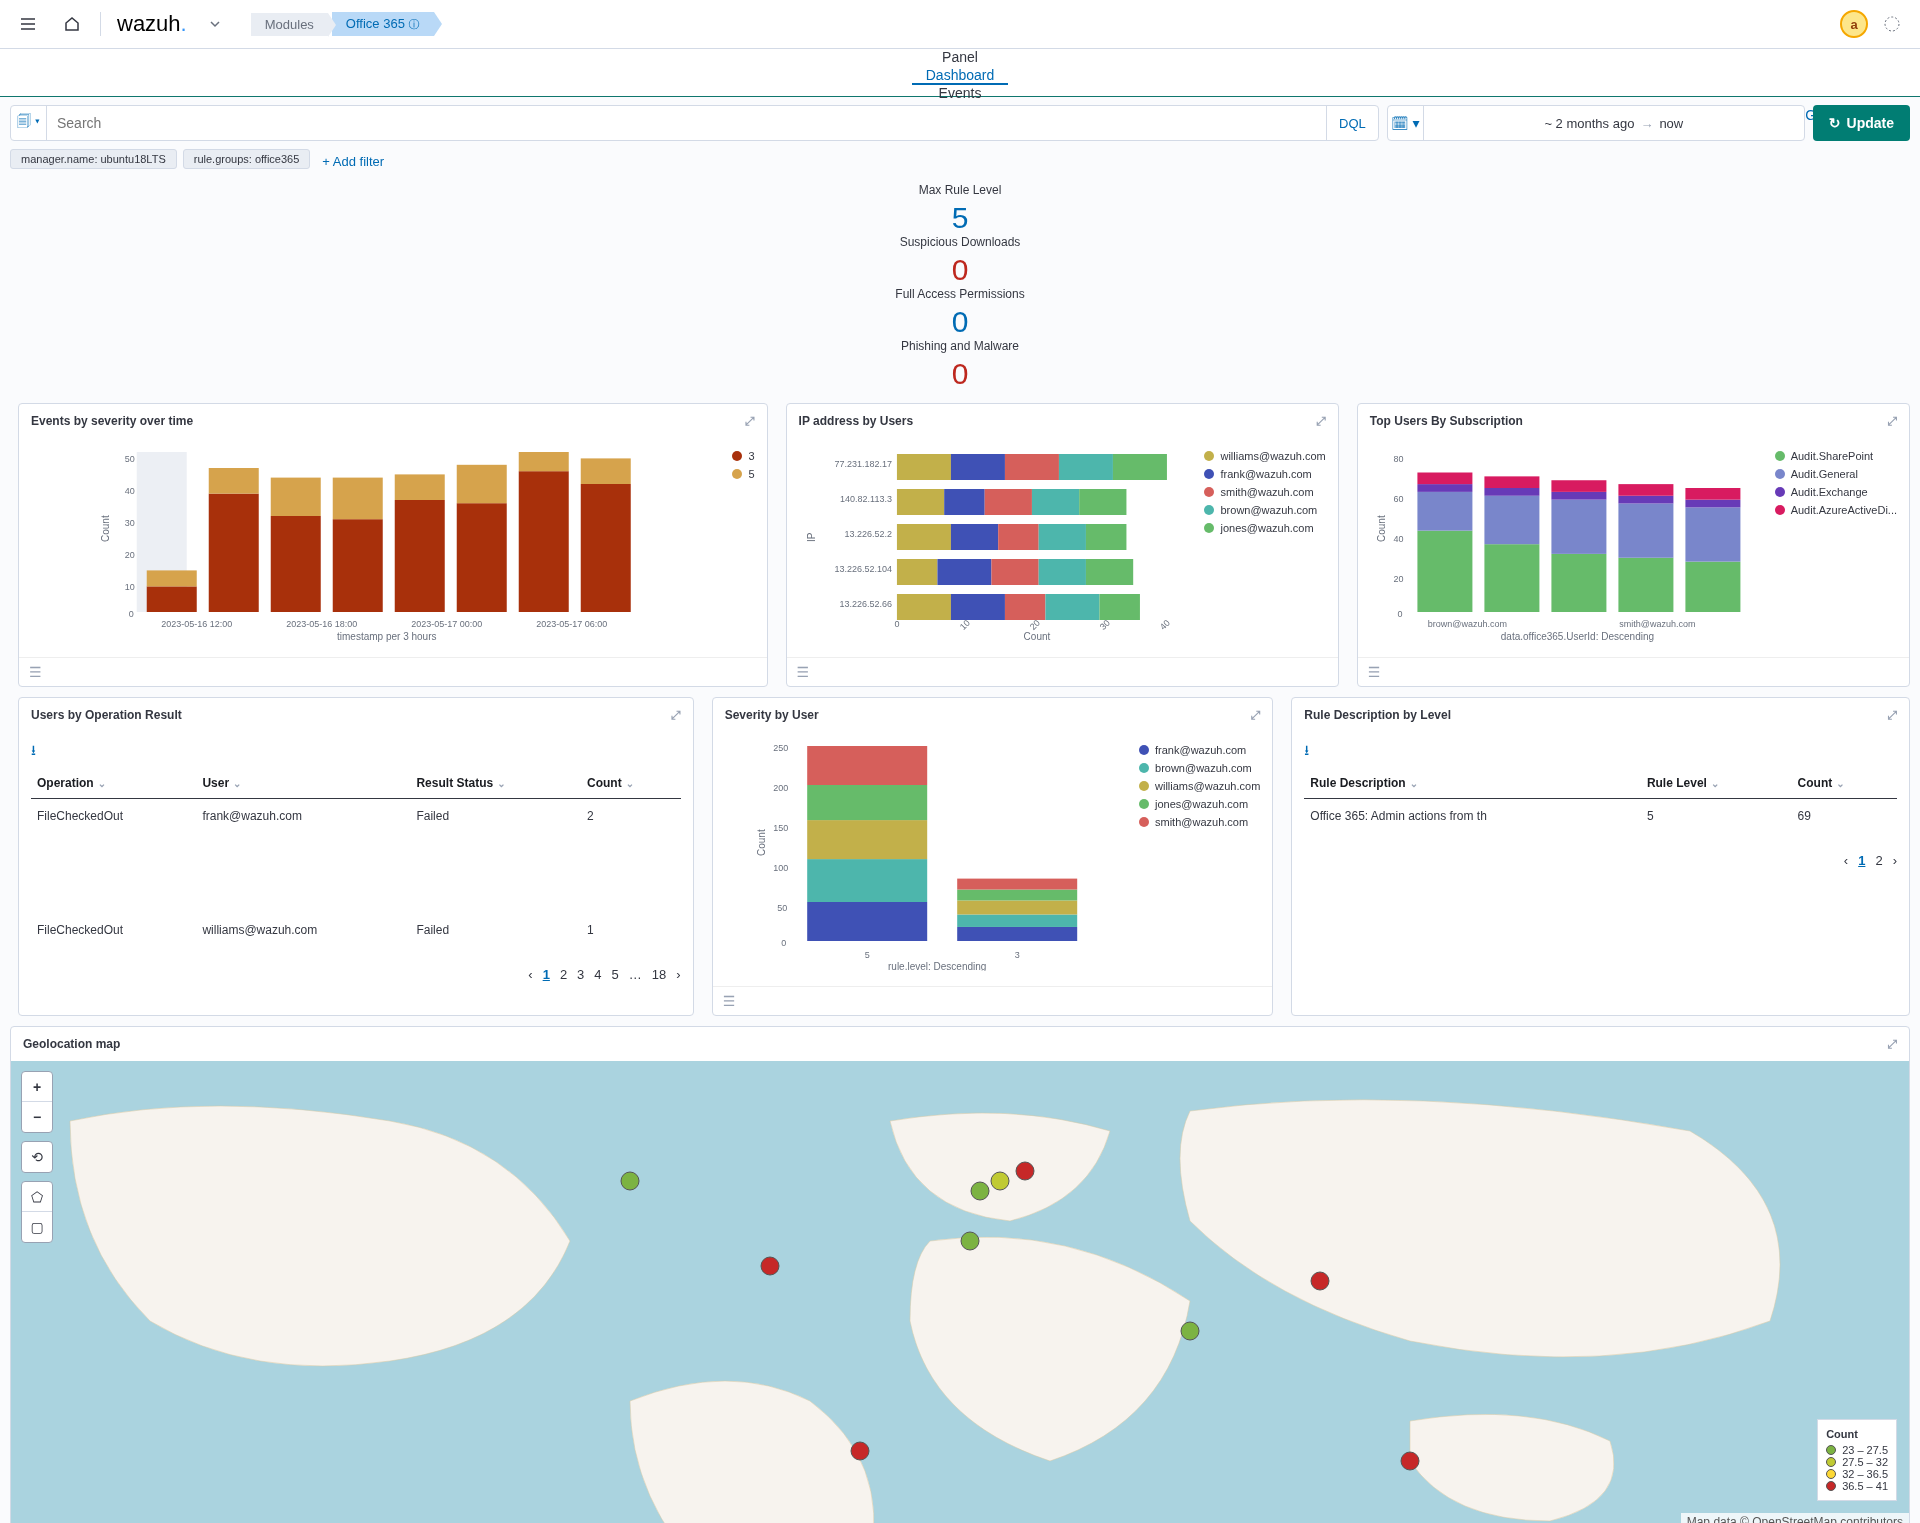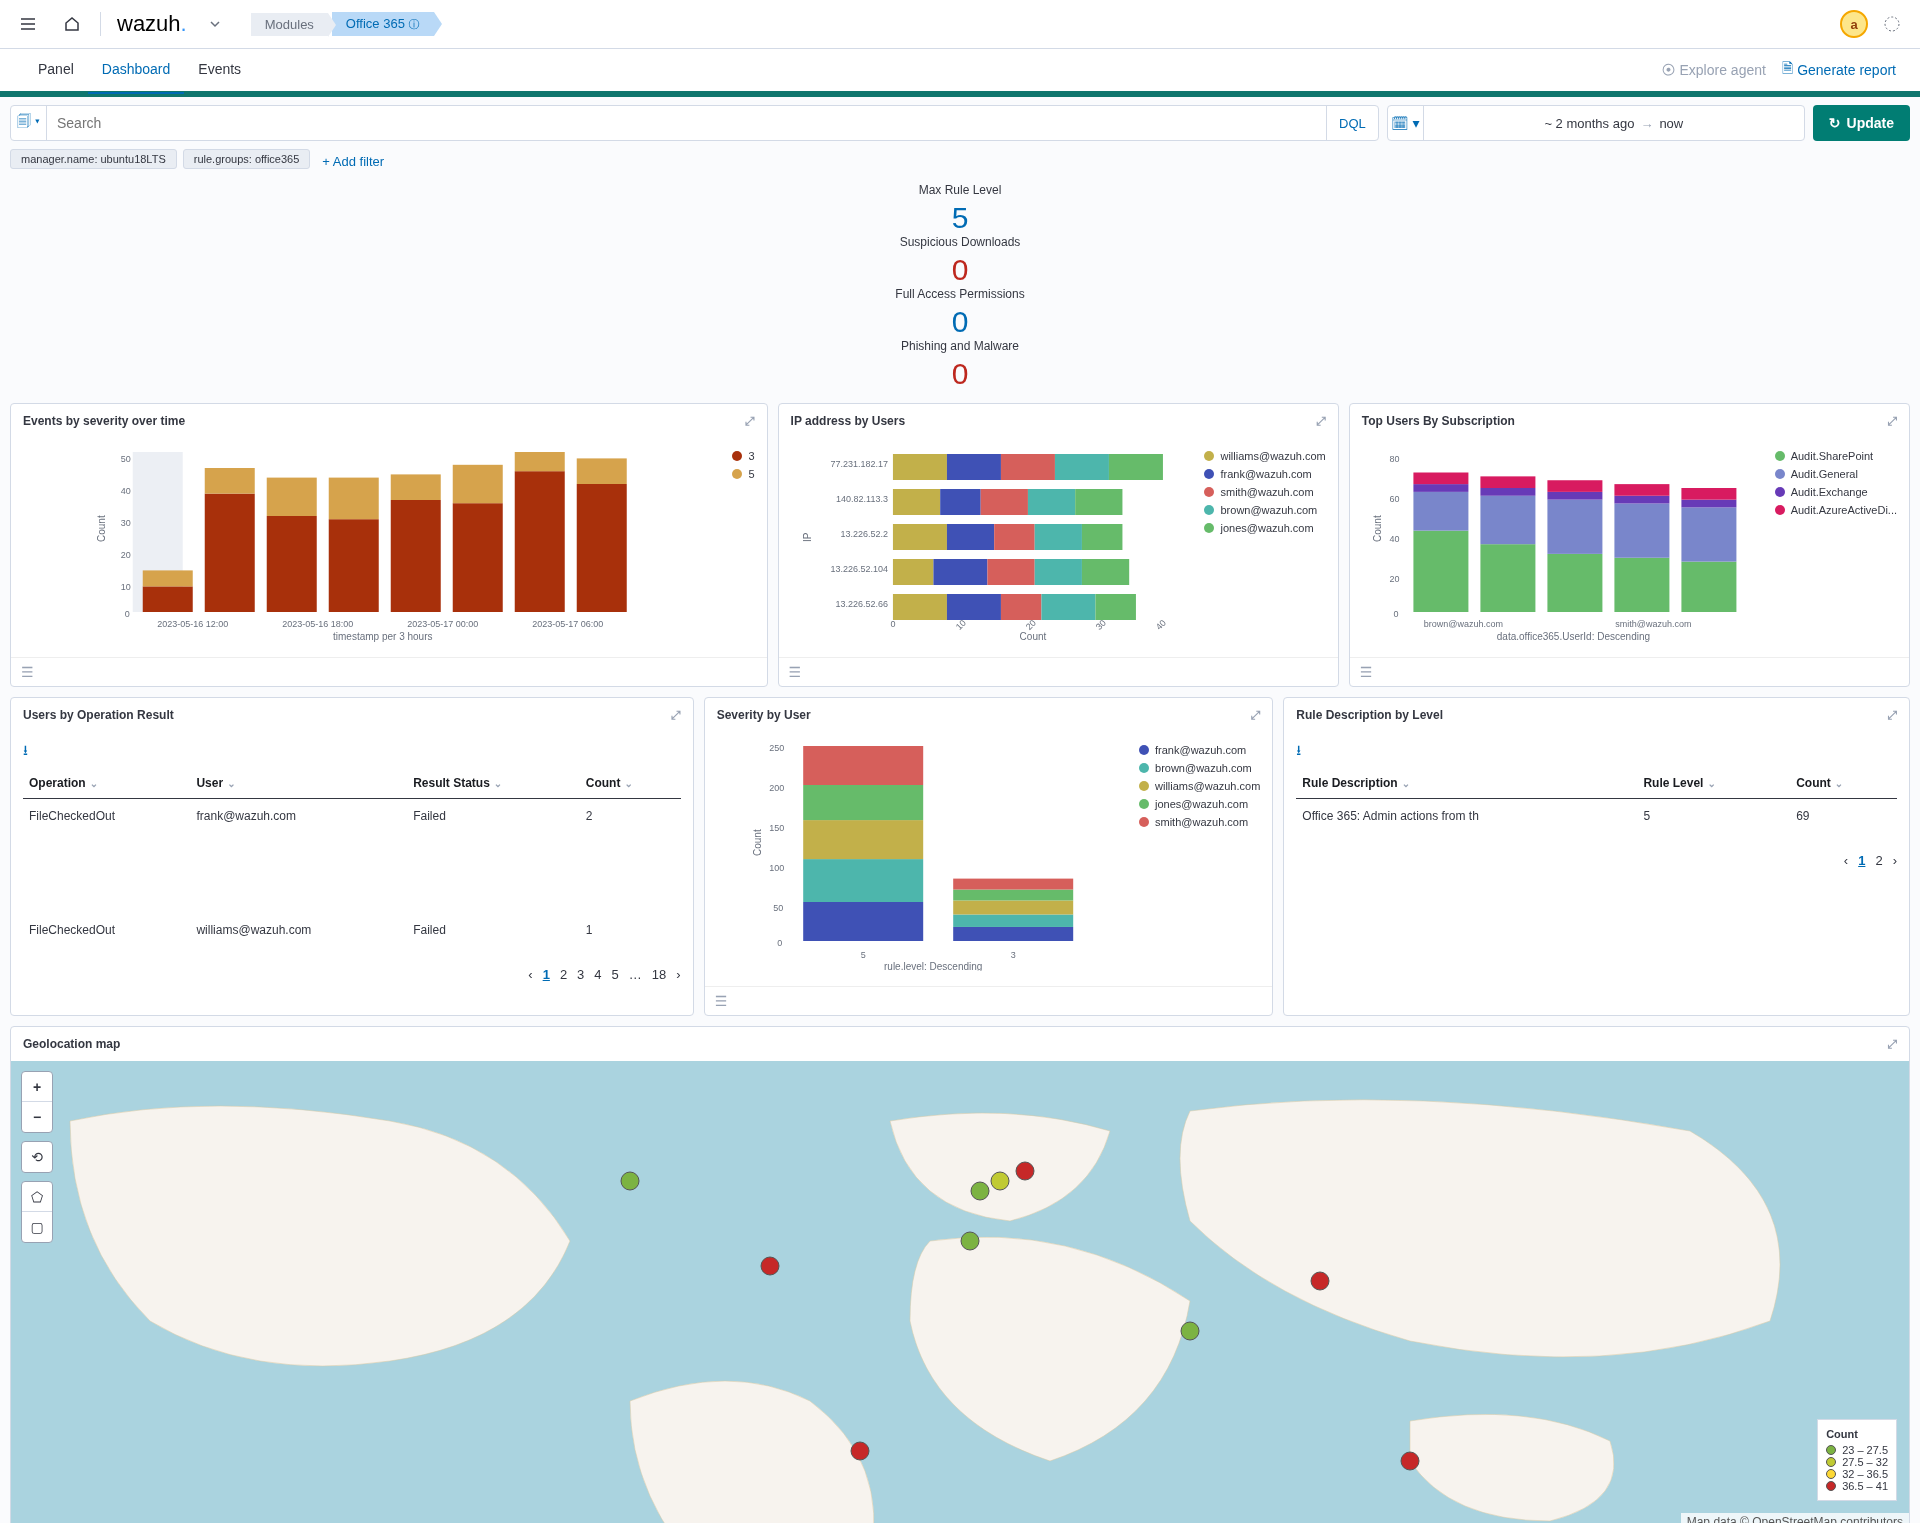--- a/index.html
+++ b/index.html
@@ -9,21 +9,21 @@
 .icon-btn{width:32px;height:32px;display:flex;align-items:center;justify-content:center;cursor:pointer;border-radius:4px;}
 .logo{font-size:22px;font-weight:400;color:#000;margin-left:4px;}
 .logo .dot{color:#3595F9;}
 .breadcrumb{display:flex;align-items:center;gap:4px;margin-left:8px;}
 .crumb{padding:4px 14px;font-size:13px;background:#e9edf3;color:#69707d;position:relative;text-align:right;}
 .crumb.active{background:#b9d9f7;color:#006bb4;}
 .crumb::after{content:"";position:absolute;right:-8px;top:0;border-left:8px solid #e9edf3;border-top:12px solid transparent;border-bottom:12px solid transparent;z-index:1;}
 .crumb.active::after{border-left-color:#b9d9f7;}
 .header-right{margin-left:auto;display:flex;align-items:center;gap:8px;}
 .avatar{width:28px;height:28px;border-radius:50%;background:#fde68a;border:2px solid #f5a700;display:flex;align-items:center;justify-content:center;font-size:13px;font-weight:600;color:#92400e;}
-.tabs{height:48px;background:#fff;border-bottom:6px solid #0f766e;display:flex;align-items:center;padding:0 24px;}
+.tabs{height:48px;background:#fff;border-bottom:1px solid #0f766e;display:flex;align-items:center;padding:0 16px;flex-direction:column;}
 .tab{padding:0 14px;height:48px;display:flex;align-items:center;font-size:14px;color:#343741;cursor:pointer;border-bottom:2px solid transparent;}
 .tab.active{color:#006bb4;border-bottom-color:#006bb4;}
 .tab-right{margin-left:auto;display:flex;gap:16px;}
 .link{color:#006bb4;cursor:pointer;font-size:14px;display:flex;align-items:center;gap:4px;}
 .link.disabled{color:#98a2b3;}
 .toolbar{padding:8px 10px;display:flex;gap:8px;align-items:center;}
 .search-box{flex:1;height:36px;border:1px solid #d3dae6;background:#fff;border-radius:4px;display:flex;align-items:center;}
 .search-prefix{width:36px;height:36px;border-right:1px solid #d3dae6;display:flex;align-items:center;justify-content:center;color:#006bb4;}
 .search-input{flex:1;border:none;outline:none;padding:0 10px;font-size:14px;}
 .dql-btn{padding:0 12px;color:#006bb4;border-left:1px solid #d3dae6;height:36px;display:flex;align-items:center;font-size:13px;}
@@ -35,21 +35,21 @@
 .filter-pill{padding:3px 10px;background:#e9edf3;border:1px solid #d3dae6;border-radius:3px;font-size:11px;color:#343741;}
 .add-filter{color:#006bb4;font-size:13px;cursor:pointer;margin-left:6px;}
 .kpi-row{display:flex;padding:4px 10px 12px;flex-direction:column;}
 .kpi{flex:1;text-align:center;}
 .kpi-label{font-size:12px;color:#343741;margin-bottom:4px;}
 .kpi-value{font-size:30px;color:#006bb4;font-weight:400;}
 .kpi-value.red{color:#bd271e;}
 .grid{padding:0 10px 10px;display:grid;gap:10px;}
 .grid.row1{grid-template-columns:1.35fr 1fr 1fr;}
 .grid.row2{grid-template-columns:1.2fr 1fr 1.1fr;}
-.panel{background:#fff;border:1px solid #d3dae6;border-radius:4px;overflow:hidden;}
+.panel{background:#fff;border:1px solid #d3dae6;border-radius:4px;overflow:hidden;margin-left:8px;}
 .panel-header{padding:10px 12px;display:flex;align-items:center;font-size:12px;font-weight:700;color:#343741;}
 .panel-header .expand{margin-left:auto;color:#98a2b3;cursor:pointer;}
 .panel-body{padding:4px 12px 12px;position:relative;}
 .chart-wrap{display:flex;gap:10px;}
 .chart-area{flex:1;}
 .legend{display:flex;flex-direction:column;gap:6px;font-size:11px;padding-top:8px;}
 .legend-item{display:flex;align-items:center;gap:6px;white-space:nowrap;}
 .legend-dot{width:10px;height:10px;border-radius:50%;}
 .axis-label{font-size:10px;fill:#69707d;}
 .footer-bar{border-top:1px solid #eee;padding:6px 10px;display:flex;}

